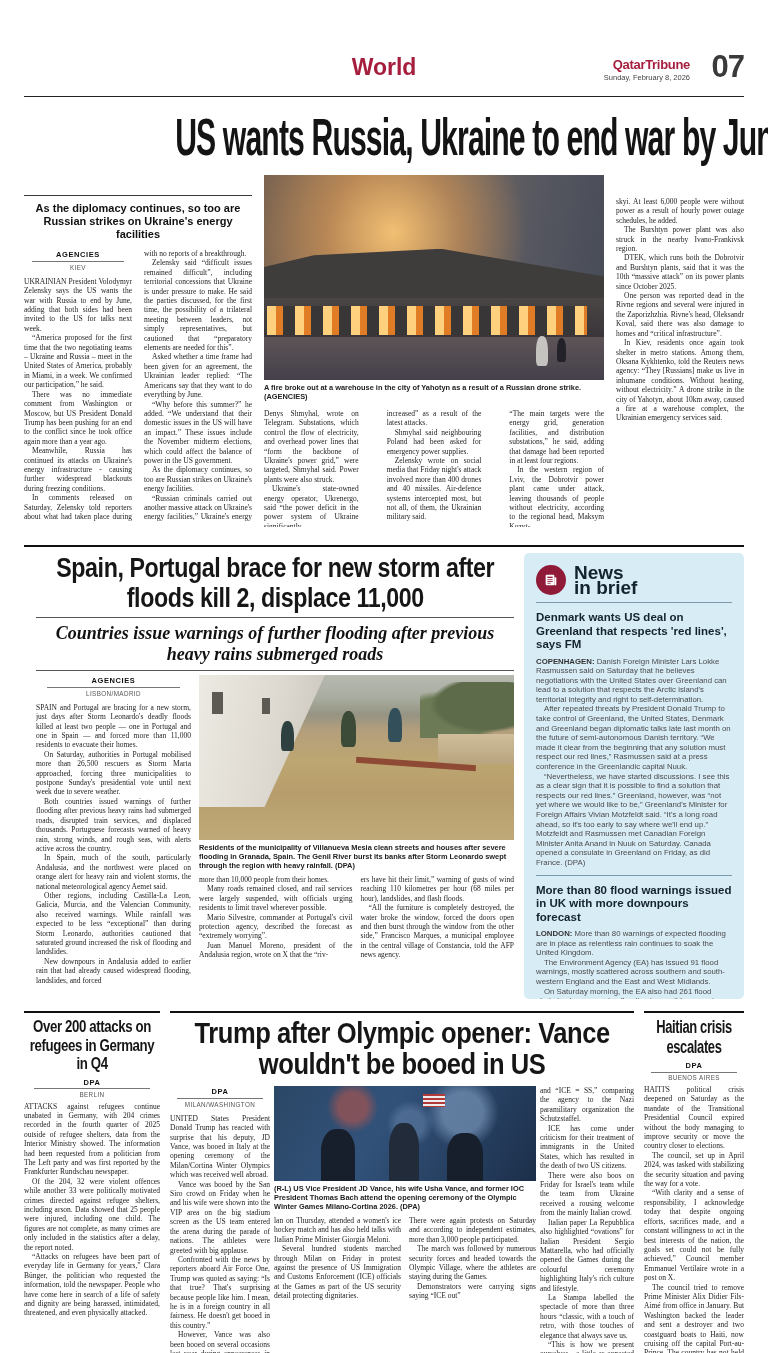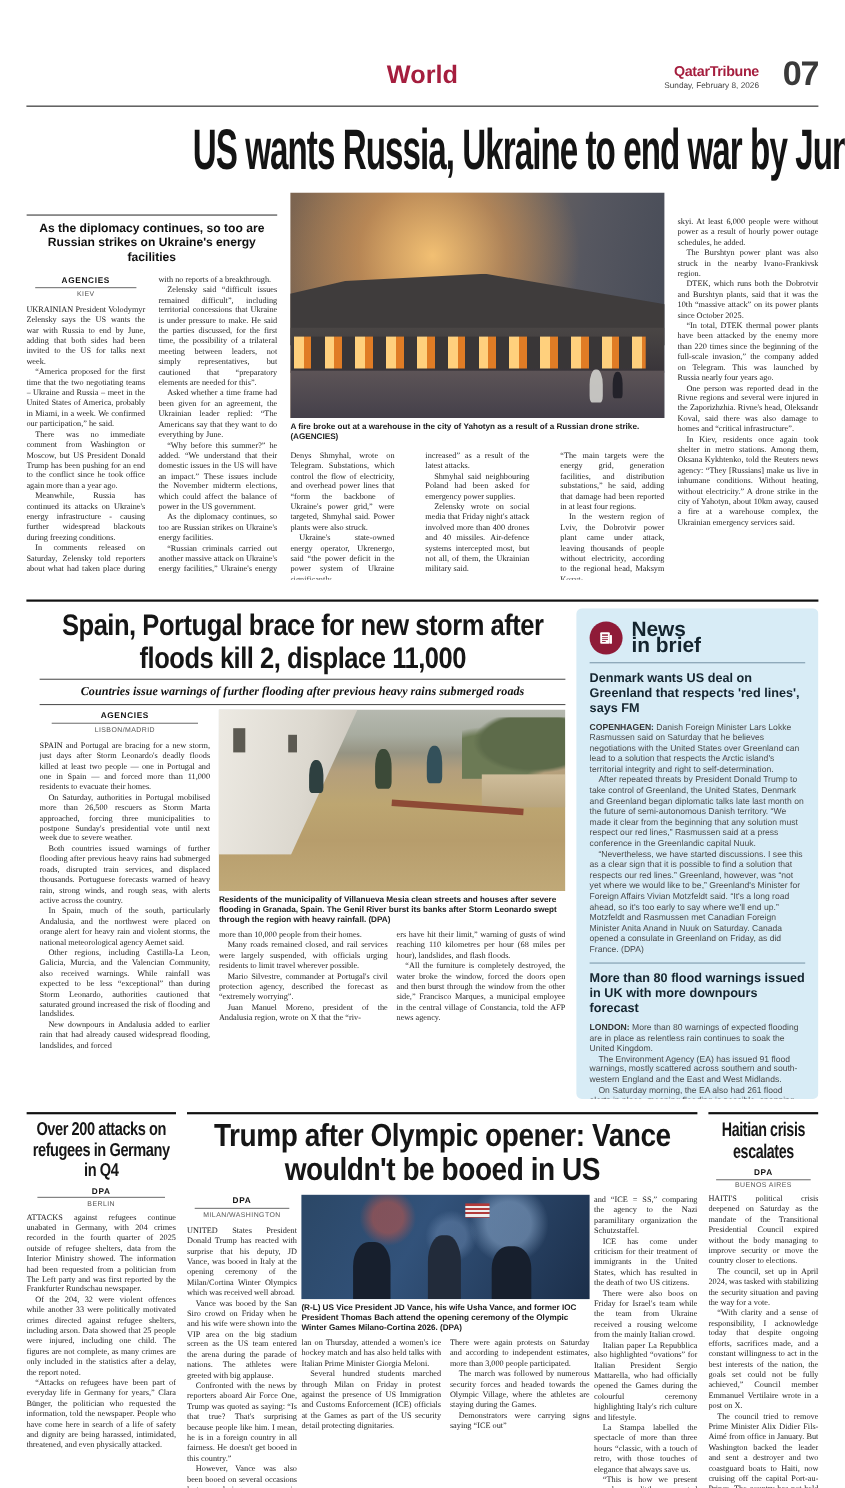--- a/index.html
+++ b/index.html
@@ -81,21 +81,21 @@
   .fp-person { position:absolute; background:#23222a; border-radius:45% 45% 20% 20%; }
   .fp-p1 { width:9px; height:24px; right:38px; bottom:18px; }
   .fp-p2 { width:12px; height:30px; right:56px; bottom:14px; background:#d8d8d4; opacity:.85; }
 
   
   .section-rule { border-top:2.5px solid #111; margin-top:8px; }
   .second-row { display:flex; gap:10px; margin-top:6px; height:446px; overflow:hidden; }
   .spain { width:478px;margin-left:12px; }
   .thin-rule { border-top:1px solid #555; margin:4px 0; }
   .spain-deck { font-family:"Liberation Serif",serif; font-style:italic; font-weight:bold;
-    font-size:11px; text-align:center; color:#111; padding:1px 0; }
+    font-size:18px; text-align:center; color:#111; padding:1px 0; }
   .spain-row { display:flex; gap:8px; margin-top:4px; height:330px; overflow:hidden; }
   .spain-col1 { width:155px; }
   .spain-mid { width:315px; }
   .photo-flood { width:315px; height:165px;
     background:linear-gradient(180deg,#b6b9b0 0%,#a8aca0 14%,#969483 24%,#b49f7c 34%,#bda671 52%,#b79d6c 72%,#c0a978 100%); }
   .fl-building { position:absolute; left:0; top:0; width:40%; height:80%;
     background:linear-gradient(100deg,#edeae3 0%,#dcd8cf 60%,#c8c3b9 100%);
     clip-path:polygon(0 0,100% 0,52% 100%,0 100%); }
   .fl-win { position:absolute; background:#5c5a52; }
   .fl-w1 { left:4%; top:10%; width:11px; height:22px; }
@@ -223,21 +223,20 @@
             <p>“The main targets were the energy grid, generation facilities, and distribution substations,” he said, adding that damage had been reported in at least four regions.</p>
             <p>In the western region of Lviv, the Dobrotvir power plant came under attack, leaving thousands of people without electricity, according to the regional head, Maksym Kozyt-</p>
           </div>
       </div>
     </div>
 
     <div class="lead-right body plist" data-bind-list="lead.col6">
         <p>skyi. At least 6,000 people were without power as a result of hourly power outage schedules, he added.</p>
         <p>The Burshtyn power plant was also struck in the nearby Ivano-Frankivsk region.</p>
         <p>DTEK, which runs both the Dobrotvir and Burshtyn plants, said that it was the 10th “massive attack” on its power plants since October 2025.</p>
-        <p>“In total, DTEK thermal power plants have been attacked by the enemy more than 220 times since the beginning of the full-scale invasion,” the company added on Telegram. This was launched by Russia nearly four years ago.</p>
         <p>One person was reported dead in the Rivne regions and several were injured in the Zaporizhzhia. Rivne's head, Oleksandr Koval, said there was also damage to homes and “critical infrastructure”.</p>
         <p>In Kiev, residents once again took shelter in metro stations. Among them, Oksana Kykhtenko, told the Reuters news agency: “They [Russians] make us live in inhumane conditions. Without heating, without electricity.” A drone strike in the city of Yahotyn, about 10km away, caused a fire at a warehouse complex, the Ukrainian emergency services said.</p>
       </div>
   </section>
 
   <div class="section-rule"></div>
 
   <section class="second-row">
     <div class="spain">
       <div class="condense sp-h">

